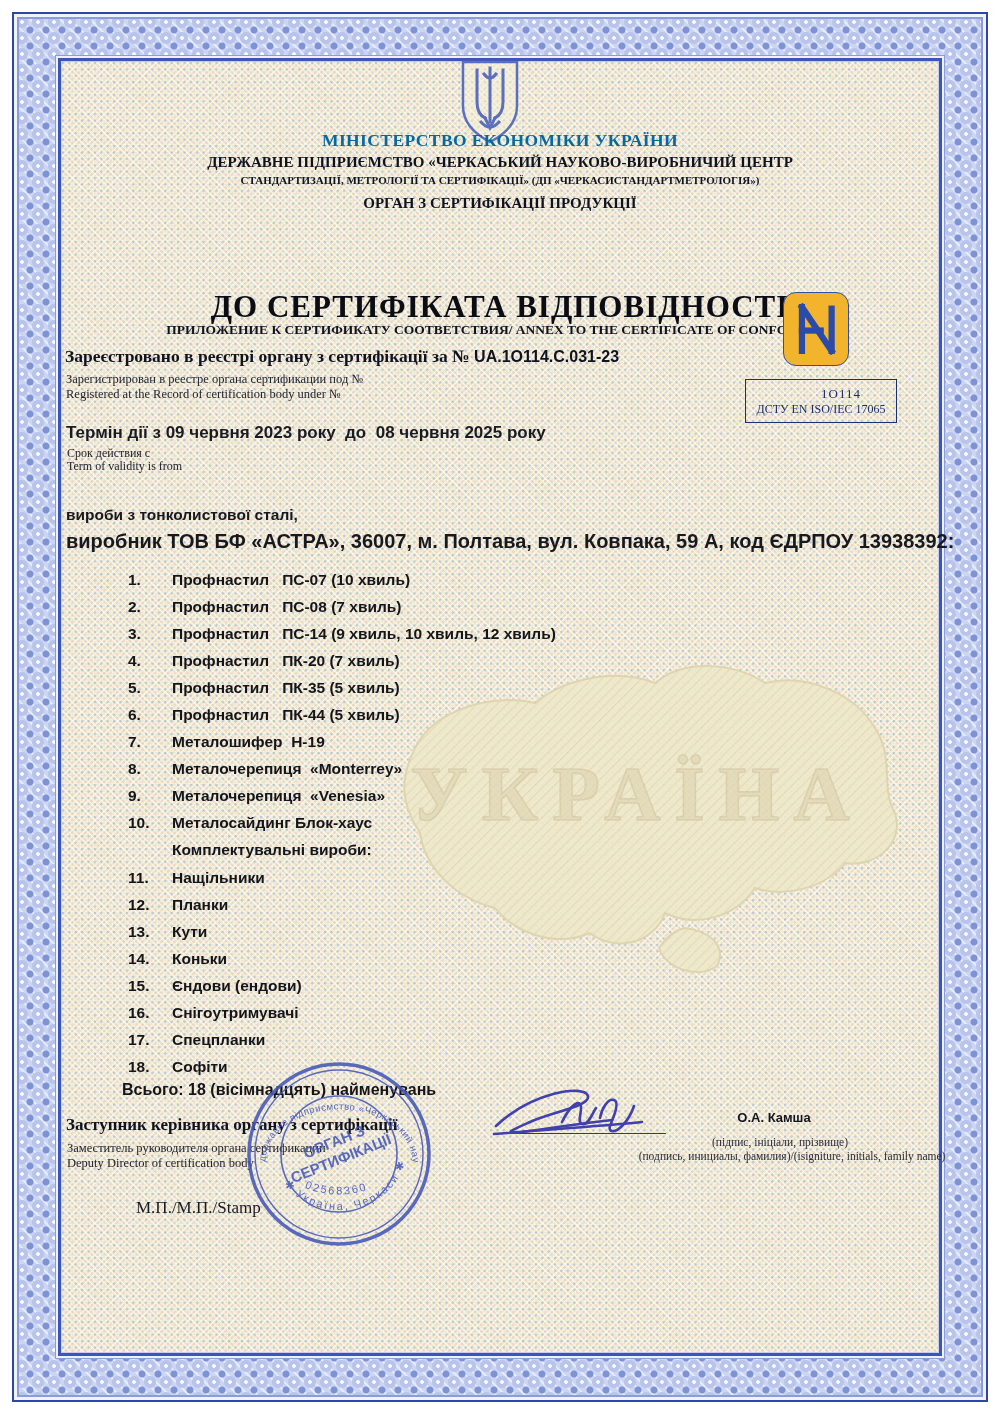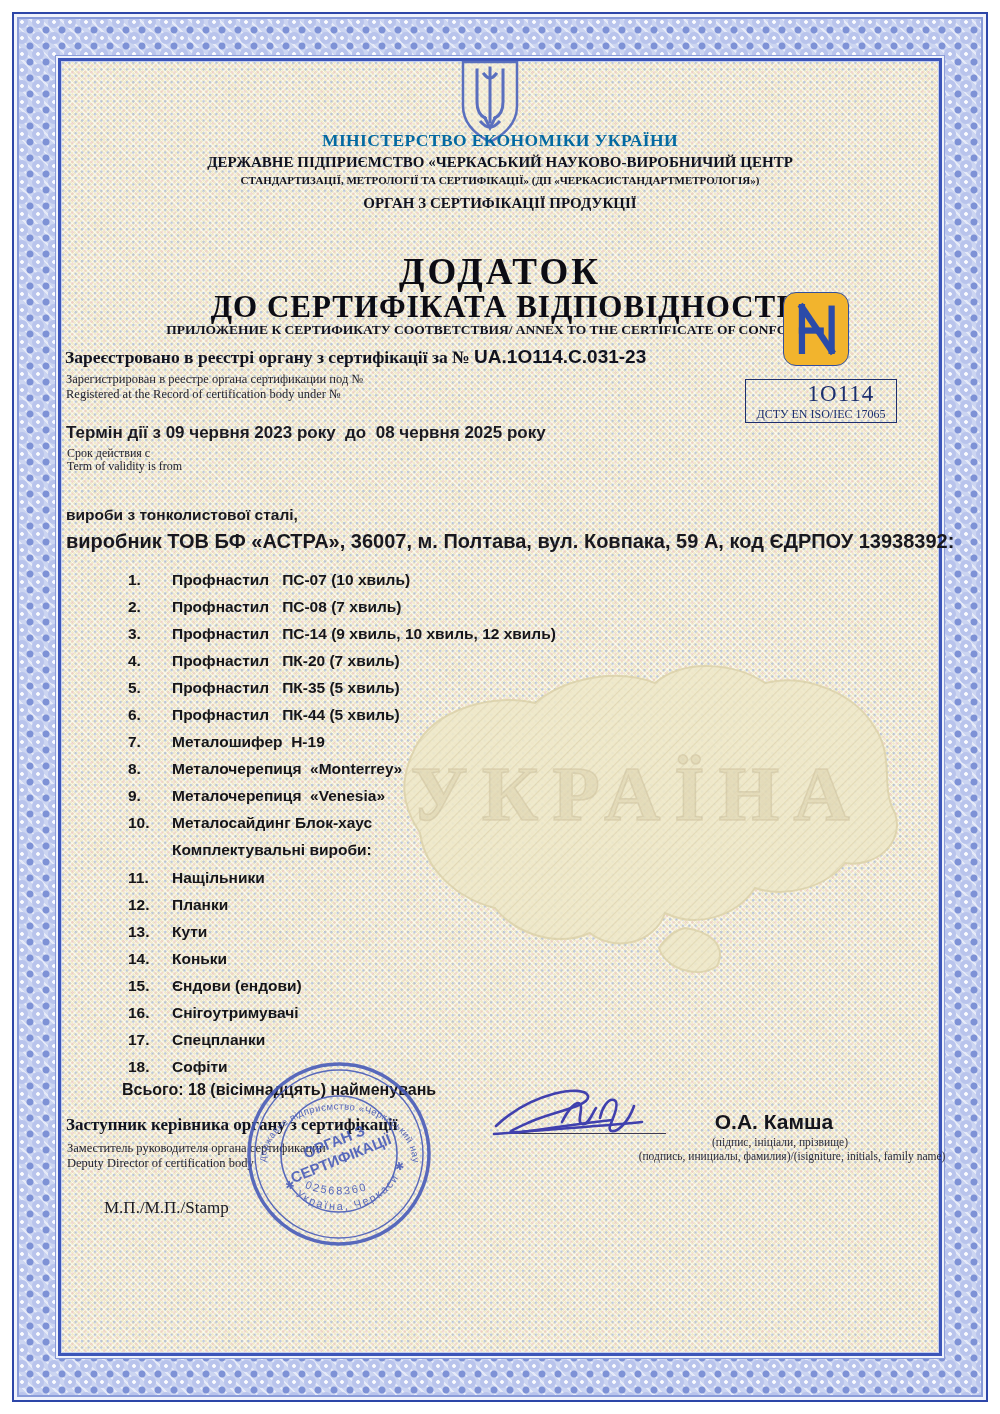--- a/index.html
+++ b/index.html
@@ -35,53 +35,53 @@
   .hdr1{top:130px;font-size:17.5px;letter-spacing:.4px;color:#0369a1;}
   .hdr2{top:154px;font-size:15px;color:#10121f;}
   .hdr3{top:174px;font-size:11px;color:#10121f;}
   .hdr4{top:195px;font-size:15px;color:#10121f;}
 
   .titleMain{top:250px;font-size:37px;letter-spacing:3px;color:#0c0c14;}
   .titleSub{top:289px;font-size:31px;letter-spacing:1px;color:#0c0c14;}
   .titleTr{top:322px;font-size:13.5px;color:#10121f;}
 
   .regLine{top:346px;left:65px;font-size:17.5px;color:#10121f;}
-  .regLine .num{font-family:"Liberation Sans",sans-serif;font-size:19px;}
+  .regLine .num{font-family:"Liberation Sans",sans-serif;font-size:16px;}
   .regRu{top:372px;left:66px;}
   .regEn{top:387px;left:66px;}
 
   .valid{top:423px;left:66px;font-size:17px;color:#1a1a22;}
   .validRu{top:447px;left:67px;font-size:12px;}
   .validEn{top:460px;left:67px;font-size:12px;}
 
   .intro1{top:506px;left:66px;font-size:15.5px;color:#18181f;}
   .intro2{top:530px;left:66px;font-size:20px;color:#18181f;}
 
   .list{top:566px;left:128px;width:640px;font-size:15.5px;color:#151519;}
   .list .row{display:flex;height:27.1px;align-items:center;}
   .list .num{width:36px;flex:0 0 36px;}
   .list .txt{margin-left:8px;white-space:pre;}
 
   .total{top:1081px;left:122px;font-size:16px;color:#151519;}
 
   .posUk{top:1115px;left:66px;font-size:17px;color:#10121f;}
   .posRu{top:1141px;left:67px;}
   .posEn{top:1156px;left:67px;}
-  .mp{top:1198px;left:104px;font-size:17px;color:#191922;}
-
-  .sigName{top:1110px;left:700px;width:148px;text-align:center;font-size:21px;color:#14141c;}
+  .mp{top:1198px;left:104px;font-size:17px;color:#191922;padding-left:32px;}
+
+  .sigName{top:1110px;left:700px;width:148px;text-align:center;font-size:13px;color:#14141c;}
   .sigCap1{top:1136px;left:620px;width:320px;text-align:center;font-size:11.5px;color:#2c2c3a;}
   .sigCap2{top:1150px;left:560px;width:464px;text-align:center;font-size:11.5px;color:#2c2c3a;}
   .sigLine{top:1133px;left:498px;width:168px;border-top:1.5px solid #3a3a55;height:0;}
 
   .logoBadge{top:292px;left:783px;width:64px;height:72px;background:#f2b42d;
     border:1px solid #33509f;border-radius:13px;display:flex;align-items:center;justify-content:center;}
   .codeBox{top:379px;left:745px;width:150px;height:42px;border:1.5px solid #1c2f6e;
     display:flex;flex-direction:column;align-items:center;justify-content:center;color:#1c2f6e;}
-  .codeBox .c1{font-size:23px;letter-spacing:1px;font-family:"Liberation Serif",serif;padding-left:40px;}
+  .codeBox .c1{font-size:13px;letter-spacing:1px;font-family:"Liberation Serif",serif;padding-left:40px;}
   .codeBox .c2{font-size:12px;font-weight:normal;font-family:"Liberation Serif",serif;}
 
   .emblem{top:58px;left:455px;width:70px;height:88px;}
   .watermark{top:548px;left:355px;width:560px;height:520px;opacity:.9;pointer-events:none;}
   .stamp{top:1058px;left:243px;width:192px;height:192px;opacity:.88;}
   .signature{top:1082px;left:492px;width:185px;height:62px;}
 </style>
 </head>
 <body>
 
@@ -114,21 +114,20 @@
       <path d="M26,64 Q35,74 44,64"></path>
       <path d="M30,60 L35,70 L40,60"></path>
     </g>
   </svg>
 
   <div class="abs ctr serifB hdr1">МІНІСТЕРСТВО ЕКОНОМІКИ УКРАЇНИ</div>
   <div class="abs ctr serifB hdr2">ДЕРЖАВНЕ ПІДПРИЄМСТВО «ЧЕРКАСЬКИЙ НАУКОВО-ВИРОБНИЧИЙ ЦЕНТР</div>
   <div class="abs ctr serifB hdr3">СТАНДАРТИЗАЦІЇ, МЕТРОЛОГІЇ ТА СЕРТИФІКАЦІЇ» (ДП «ЧЕРКАСИСТАНДАРТМЕТРОЛОГІЯ»)</div>
   <div class="abs ctr serifB hdr4">ОРГАН З СЕРТИФІКАЦІЇ ПРОДУКЦІЇ</div>
 
-  <div class="abs ctr serifB titleMain">ДОДАТОК</div>
   <div class="abs ctr serifB titleSub">ДО СЕРТИФІКАТА ВІДПОВІДНОСТІ</div>
   <div class="abs ctr serifB titleTr">ПРИЛОЖЕНИЕ К СЕРТИФИКАТУ СООТВЕТСТВИЯ/ ANNEX TO THE CERTIFICATE OF CONFORMITY</div>
 
   <div class="abs logoBadge">
     <svg width="50" height="58" viewBox="0 0 64 72">
       <g fill="none" stroke="#2b4ba8" stroke-width="8" stroke-linecap="square">
         <path d="M14,64 V8"></path>
         <path d="M14,8 L52,64"></path>
         <path d="M52,10 V64"></path>
         <path d="M14,38 H38"></path>

